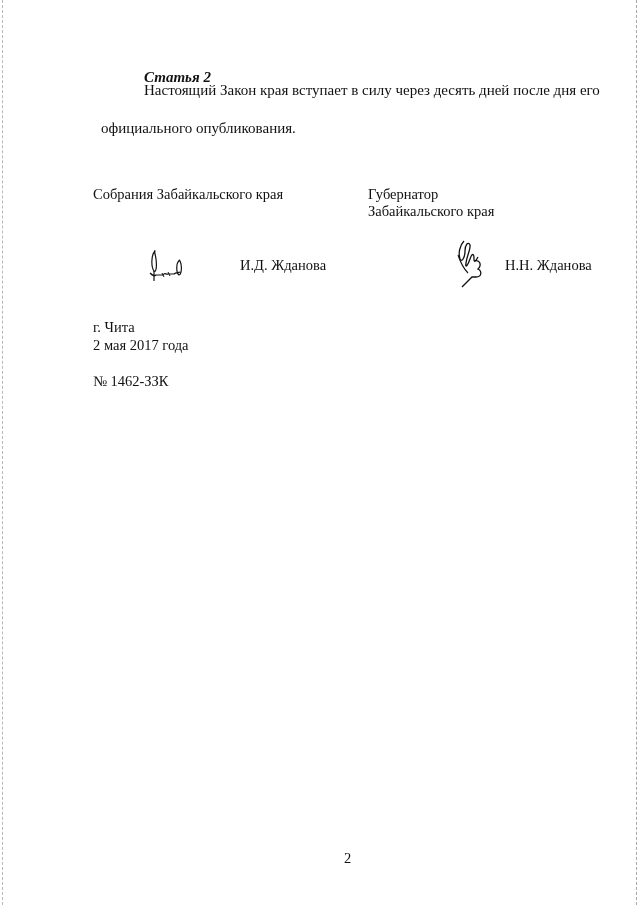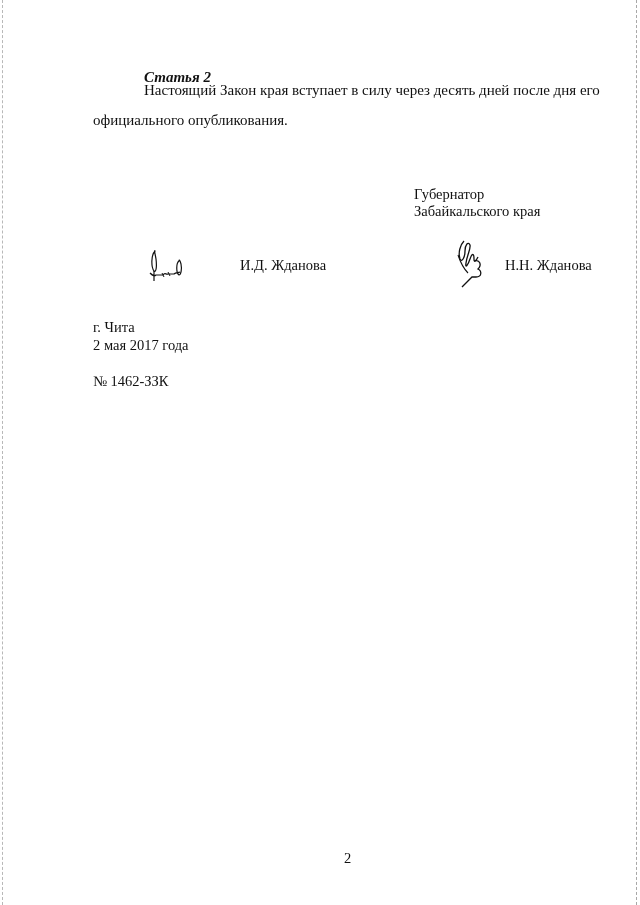--- a/index.html
+++ b/index.html
@@ -47,30 +47,30 @@
       font-size: 15px;
       white-space: nowrap;
       margin: 0;
     }
     .para2 {
       position: absolute;
       left: 93px;
       top: 112px;
       font-size: 15px;
       white-space: nowrap;
-      margin: 0;
+      margin: 8px;
     }
     .sig-block {
       position: absolute;
       font-size: 14.5px;
       line-height: 17px;
       white-space: nowrap;
     }
     .sig-left { left: 93px; top: 186px; }
-    .sig-right { left: 368px; top: 186px; margin-left: 46px; }
+    .sig-right { left: 368px; top: 186px; }
     .sig-name {
       position: absolute;
       font-size: 14.5px;
       white-space: nowrap;
     }
     .name-left { left: 240px; top: 257px; }
     .name-right { left: 505px; top: 257px; }
     .signature {
       position: absolute;
     }
@@ -103,20 +103,21 @@
 <body>
 
 <div class="edge-left"></div>
 <div class="edge-right"></div>
 
 <p class="article-title">Статья 2</p>
 <p class="para1">Настоящий Закон края вступает в силу через десять дней после дня его</p>
 <p class="para2">официального опубликования.</p>
 
 <div class="sig-block sig-left">
+  <span class="line">Собрания Забайкальского края</span>
 </div>
 
 <div class="sig-block sig-right">
   <span class="line">Губернатор</span>
   <span class="line">Забайкальского края</span>
 </div>
 
 <svg class="signature signature-left" viewBox="0 0 50 45">
   <path d="M17 6 C13 10, 13 22, 16 26 C18 28, 19 22, 18 14 C17 8, 16 5, 17 6 Z" fill="none" stroke="#111" stroke-width="1.2"></path>
   <path d="M16 26 L16 36 M12 28 C14 30, 16 32, 18 30 L25 30 C27 27, 28 30, 30 29 L36 29 C38 27, 40 28, 42 27" fill="none" stroke="#111" stroke-width="1.2"></path>

